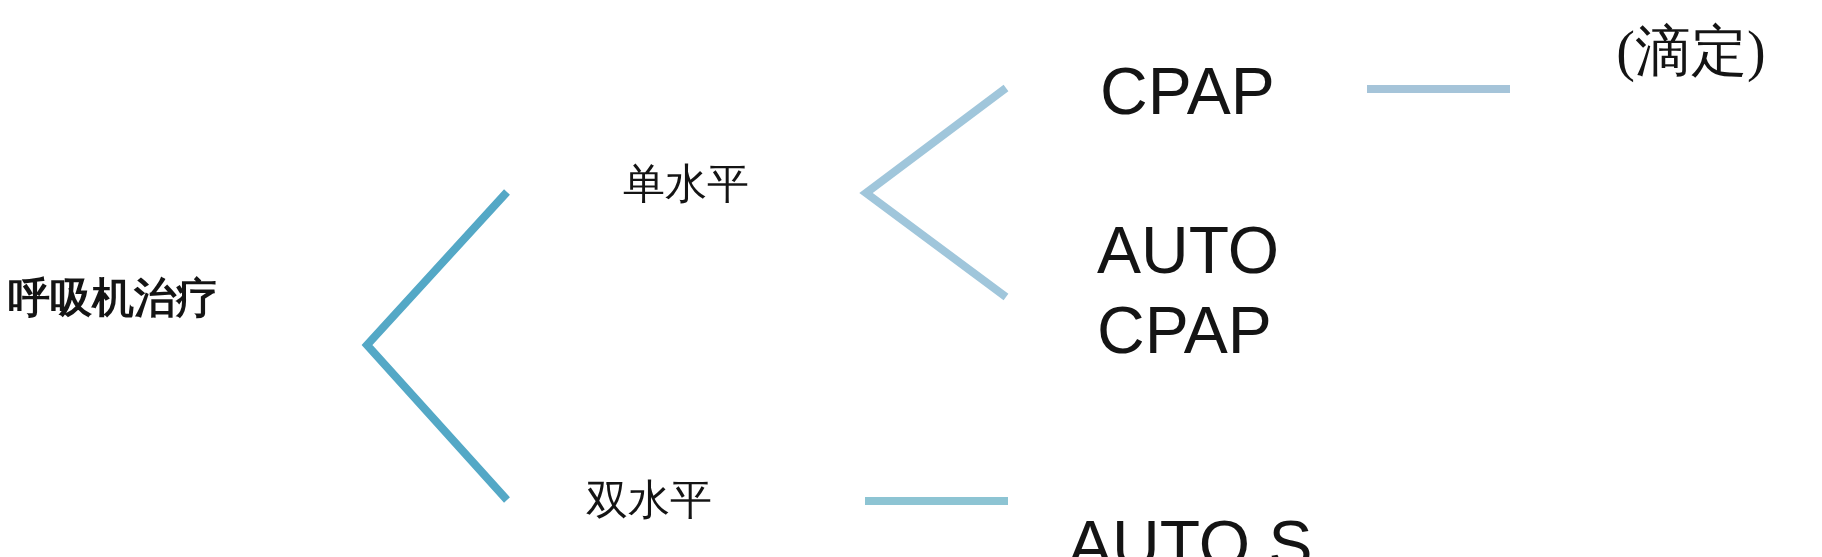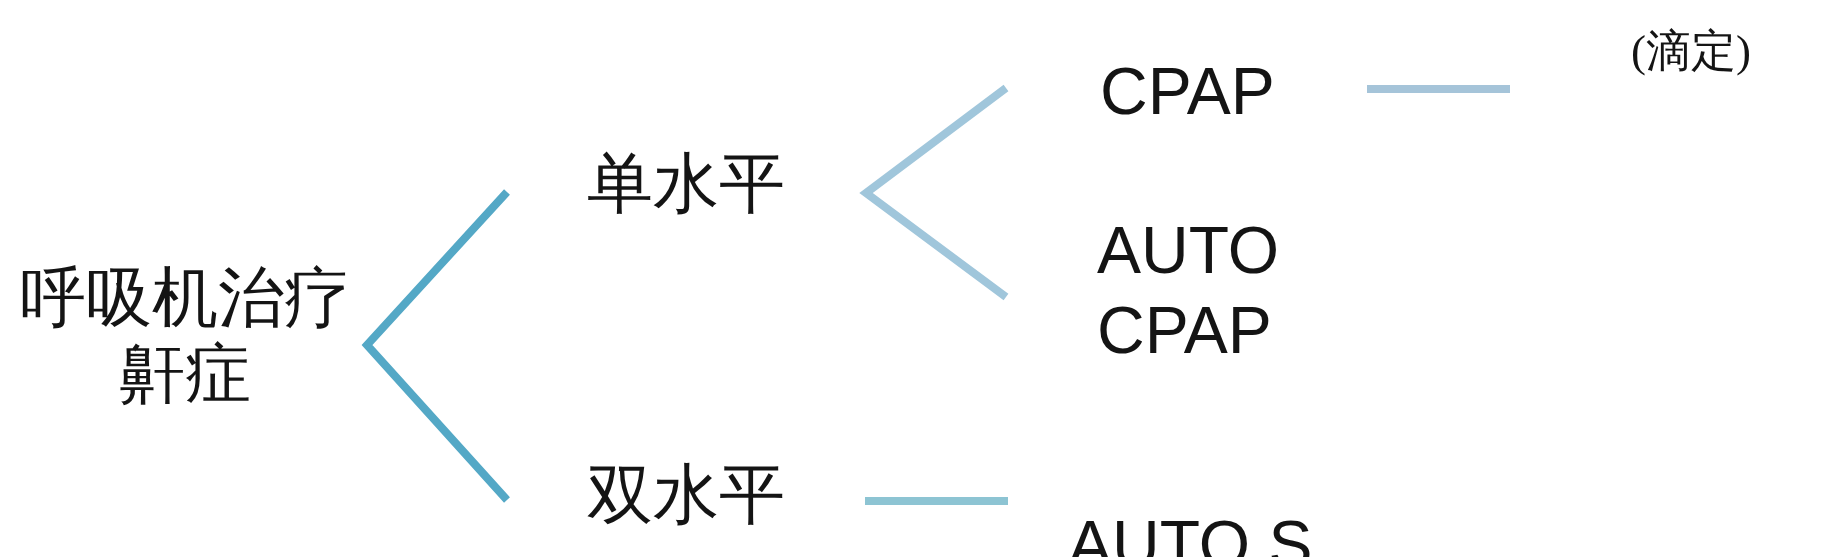--- a/index.html
+++ b/index.html
@@ -21,46 +21,45 @@
     width: 1822px;
     height: 557px;
   }
   .node {
     position: absolute;
     color: #141414;
     white-space: nowrap;
   }
   .cjk {
     font-family: "Liberation Serif", "DejaVu Serif", serif;
-    font-size: 66px;
+    font-size: 42px;
     line-height: 76px;
   }
   .latin {
     font-family: "Liberation Sans", "DejaVu Sans", sans-serif;
     font-size: 66px;
     line-height: 76px;
   }
   .root-label {
     left: 8px;
     top: 260px;
     width: 354px;
-    text-align: center;
+    text-align: left;
+    font-weight: bold;
   }
   .single-level {
     left: 586px;
     top: 146px;
     width: 200px;
     text-align: center;
   }
   .dual-level {
     left: 586px;
     top: 462px;
     width: 200px;
-    text-align: center;
-    font-family: Liberation Mono, monospace;
   }
   .cpap-node {
     left: 1100px;
     top: 58px;
     text-align: left;
     line-height: 66px;
   }
   .auto-cpap-node {
     left: 1097px;
     top: 210px;
@@ -70,21 +69,21 @@
   }
   .titration-node {
     left: 1560px;
     top: 12px;
     width: 262px;
     text-align: center;
     line-height: 76px;
   }
   .titration-node .cjk-sub {
     font-family: "Liberation Serif", "DejaVu Serif", serif;
-    font-size: 45px;
+    font-size: 56px;
     line-height: 78px;
   }
   .auto-s-node {
     left: 1068px;
     top: 470px;
     text-align: left;
     line-height: 62px;
     margin-top: 43px;
   }
 </style>
@@ -95,21 +94,20 @@
 
   <svg class="edges-svg" viewBox="0 0 1822 557" xmlns="http://www.w3.org/2000/svg">
     <polyline fill="none" stroke-linejoin="miter" stroke-linecap="butt" points="507,192 367,345 507,500" stroke="#54a8c6" stroke-width="8"></polyline>
     <polyline fill="none" stroke-linejoin="miter" stroke-linecap="butt" points="1006,88 866,193 1006,297" stroke="#a0c6db" stroke-width="8"></polyline>
     <polyline fill="none" stroke-linecap="butt" points="1367,89 1510,89" stroke="#a5c4d9" stroke-width="8"></polyline>
     <polyline fill="none" stroke-linecap="butt" points="865,501 1008,501" stroke="#8dc4d3" stroke-width="8"></polyline>
   </svg>
 
   <div class="node cjk root-label">
     <div>呼吸机治疗</div>
-    <div>鼾症</div>
   </div>
 
   <div class="node cjk single-level">
     <span>单水平</span>
   </div>
 
   <div class="node cjk dual-level">
     <span>双水平</span>
   </div>
 

